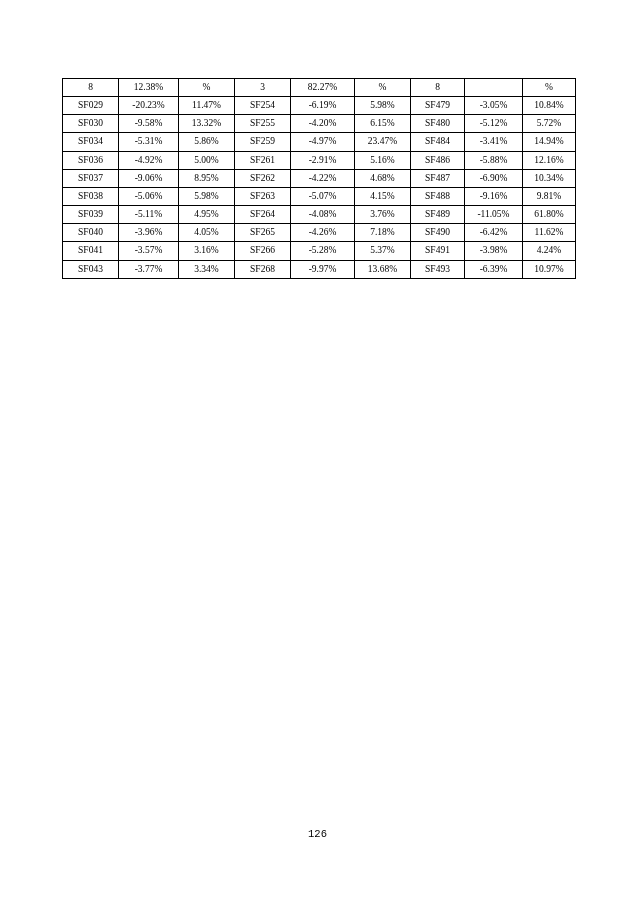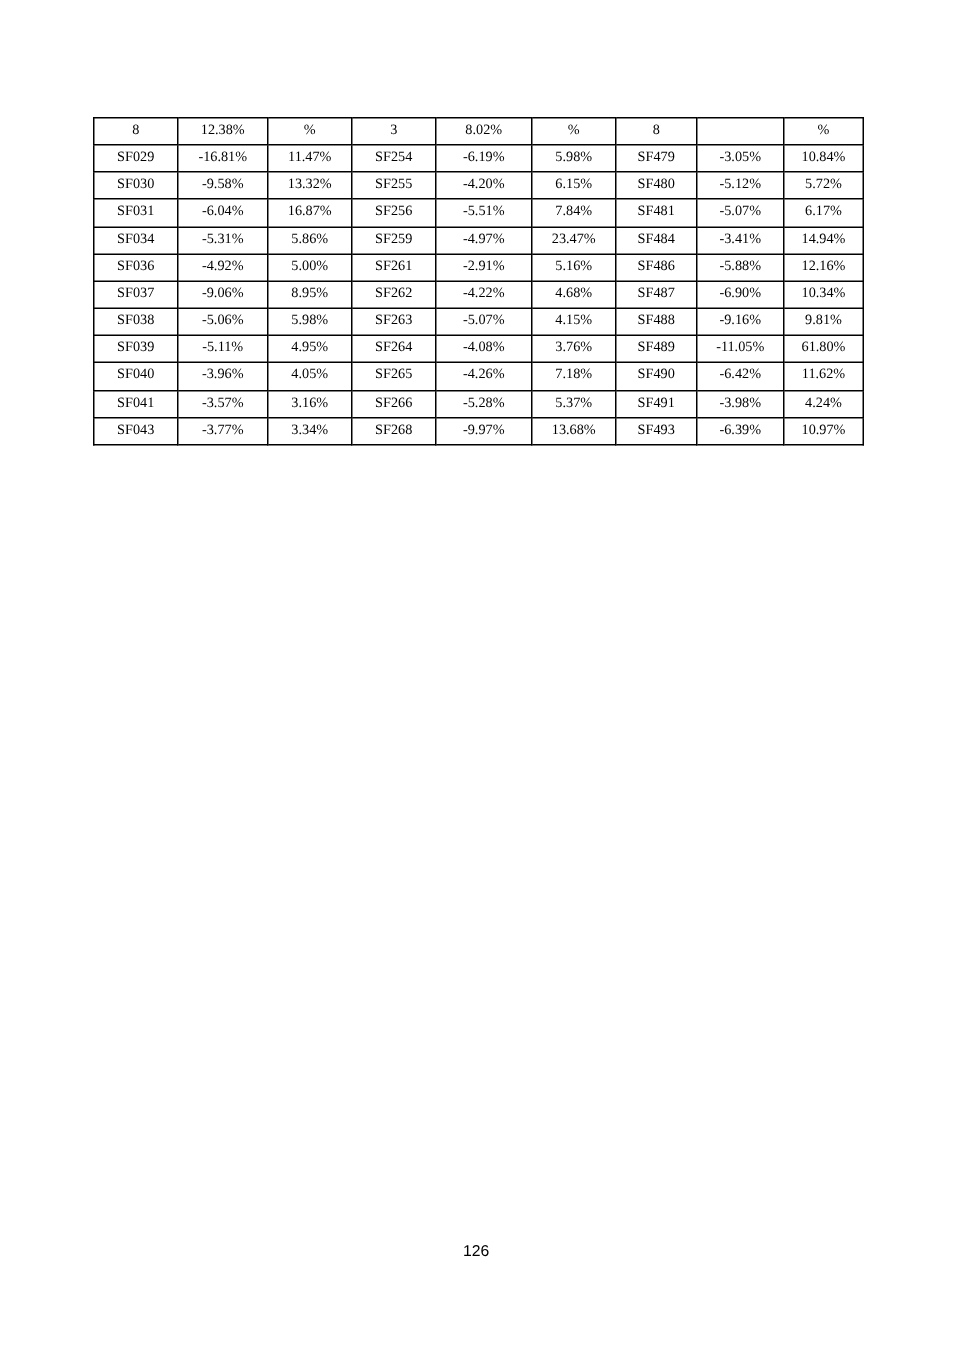--- a/index.html
+++ b/index.html
@@ -46,21 +46,21 @@
   col.c6 { width: 54px; }
   col.c7 { width: 58px; }
   col.c8 { width: 53px; }
   .page-number {
     position: absolute;
     left: 0;
     right: 0;
     top: 828px;
     text-align: center;
     font-size: 10.5px;
-    font-family: Liberation Sans, sans-serif;
+    font-family: Liberation Mono, monospace;
   }
 </style>
 </head>
 <body>
 
 <div class="page">
 
   <table class="data-table">
     <colgroup>
       <col class="c0">
@@ -72,60 +72,49 @@
         <col class="c6">
         <col class="c7">
         <col class="c8">
     </colgroup>
     <tbody>
         <tr>
           <td>8</td>
           <td>12.38%</td>
           <td>%</td>
           <td>3</td>
-          <td>8.02%</td>
+          <td>82.27%</td>
           <td>%</td>
           <td>8</td>
           <td></td>
           <td>%</td>
         </tr>
         <tr>
           <td>SF029</td>
-          <td>-16.81%</td>
+          <td>-20.23%</td>
           <td>11.47%</td>
           <td>SF254</td>
           <td>-6.19%</td>
           <td>5.98%</td>
           <td>SF479</td>
           <td>-3.05%</td>
           <td>10.84%</td>
         </tr>
         <tr>
           <td>SF030</td>
           <td>-9.58%</td>
           <td>13.32%</td>
           <td>SF255</td>
           <td>-4.20%</td>
           <td>6.15%</td>
           <td>SF480</td>
           <td>-5.12%</td>
           <td>5.72%</td>
         </tr>
         <tr>
-          <td>SF031</td>
-          <td>-6.04%</td>
-          <td>16.87%</td>
-          <td>SF256</td>
-          <td>-5.51%</td>
-          <td>7.84%</td>
-          <td>SF481</td>
-          <td>-5.07%</td>
-          <td>6.17%</td>
-        </tr>
-        <tr>
           <td>SF034</td>
           <td>-5.31%</td>
           <td>5.86%</td>
           <td>SF259</td>
           <td>-4.97%</td>
           <td>23.47%</td>
           <td>SF484</td>
           <td>-3.41%</td>
           <td>14.94%</td>
         </tr>

